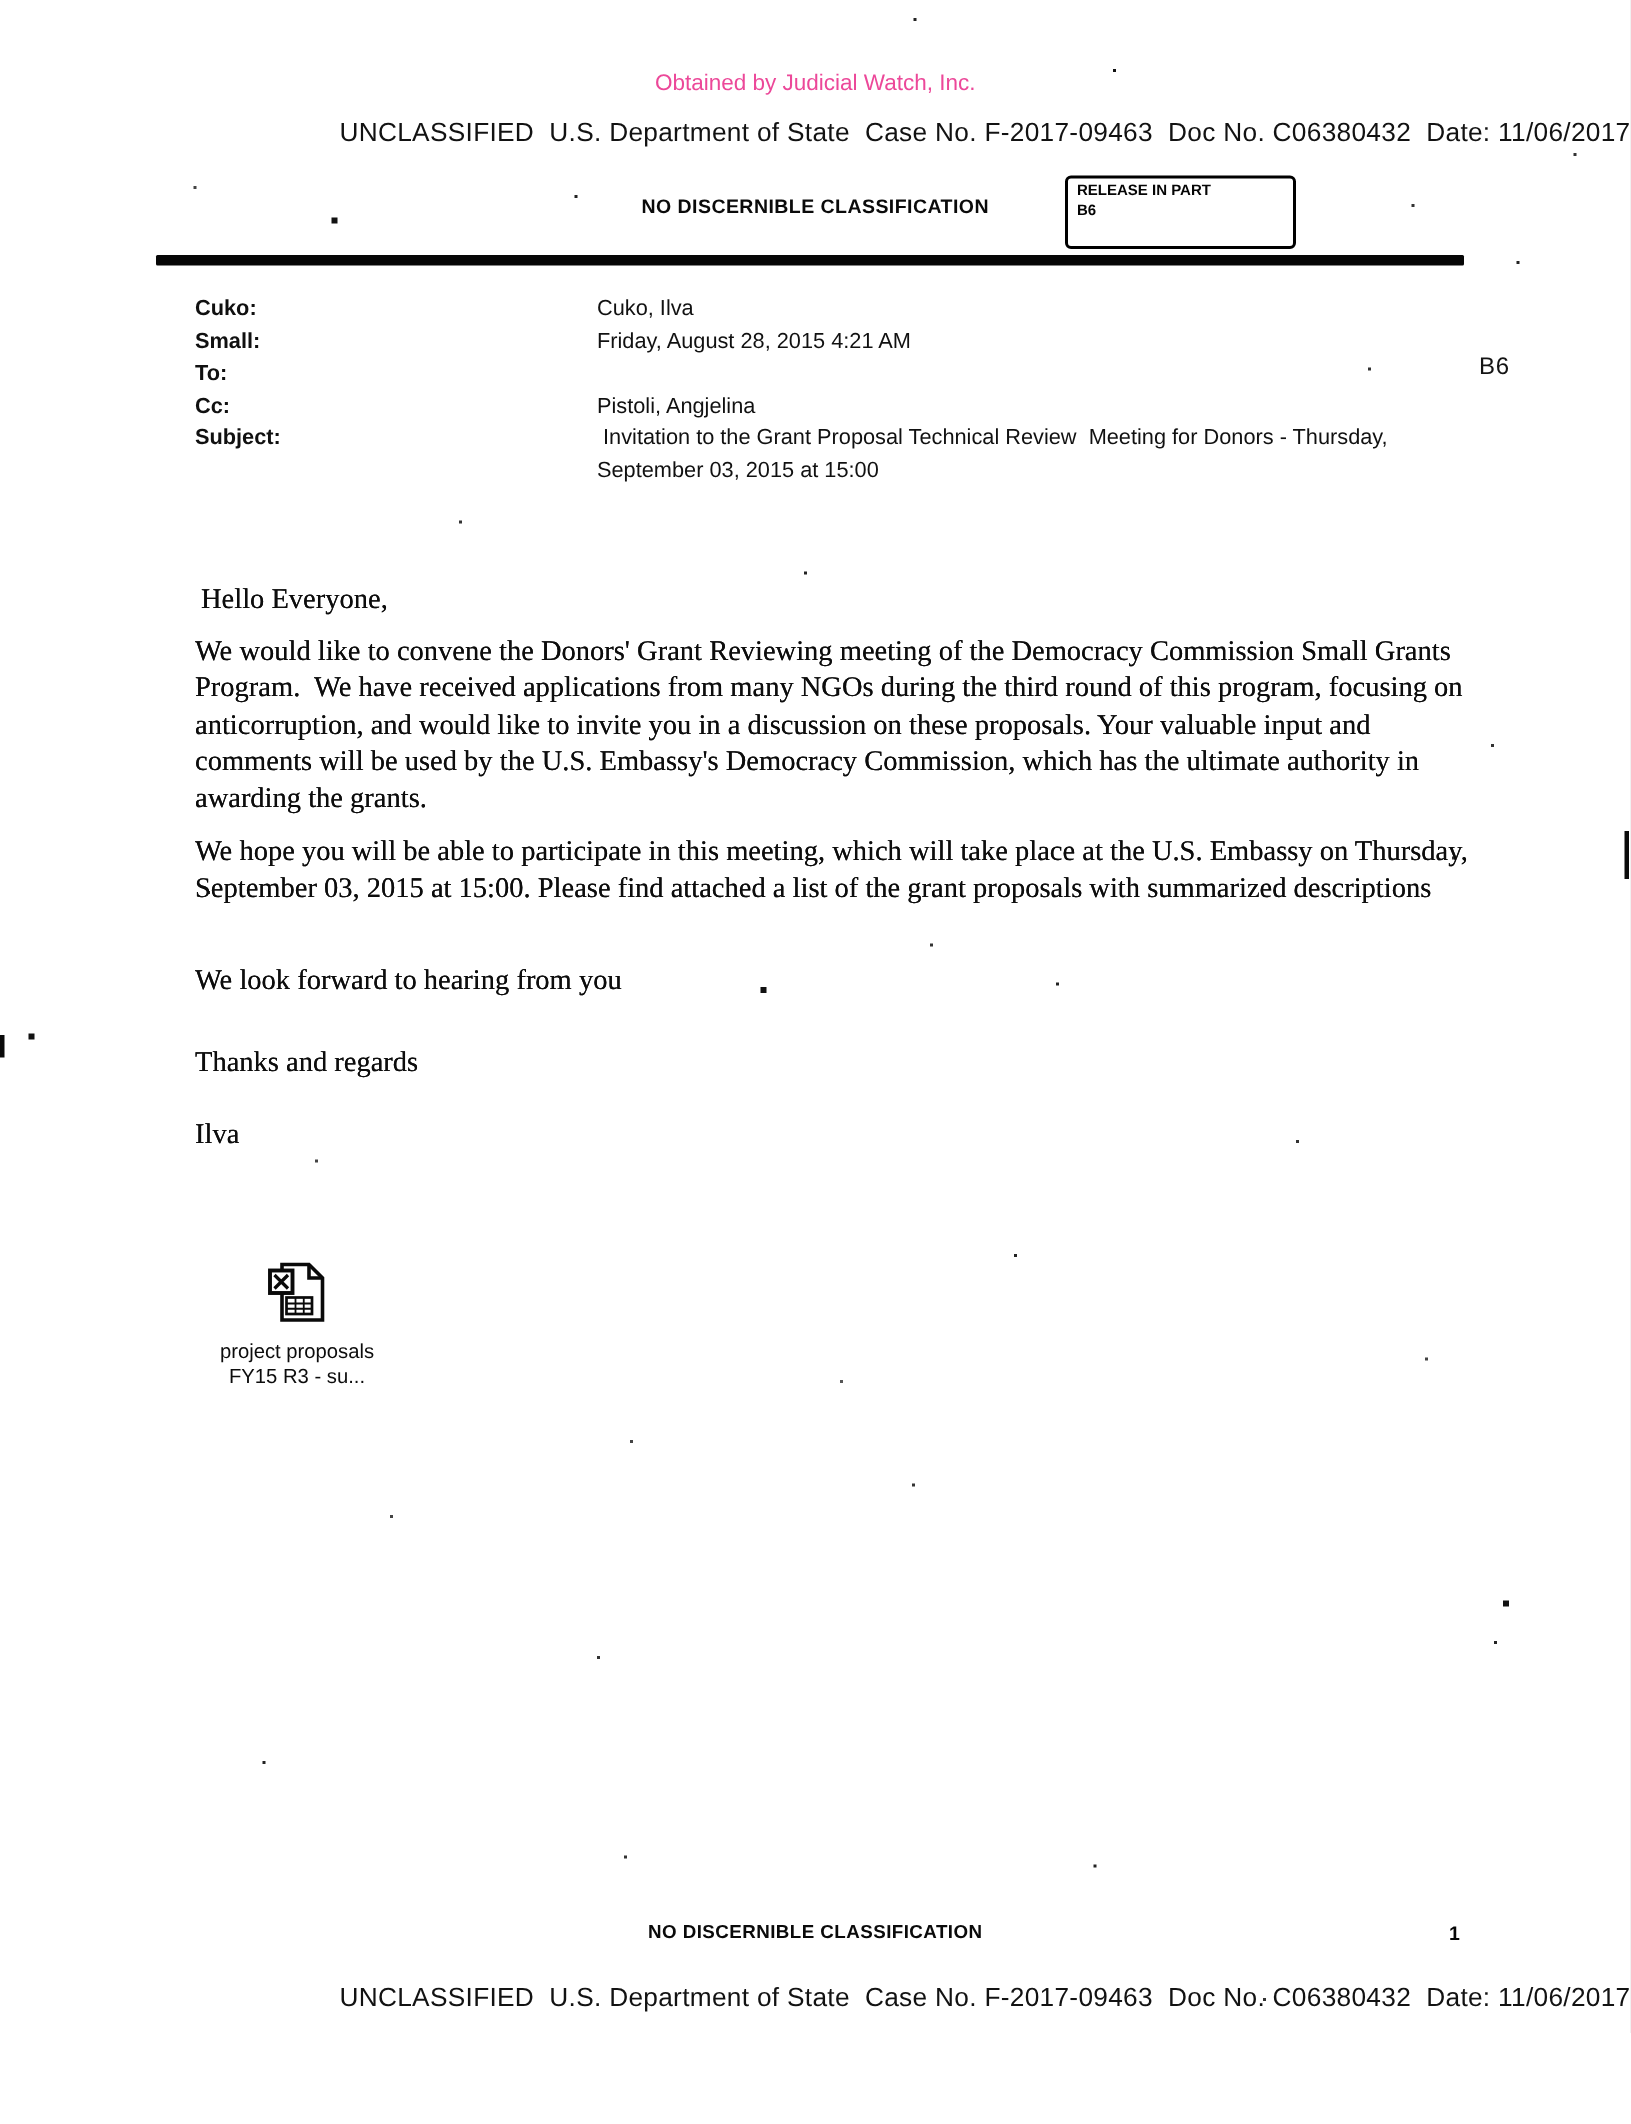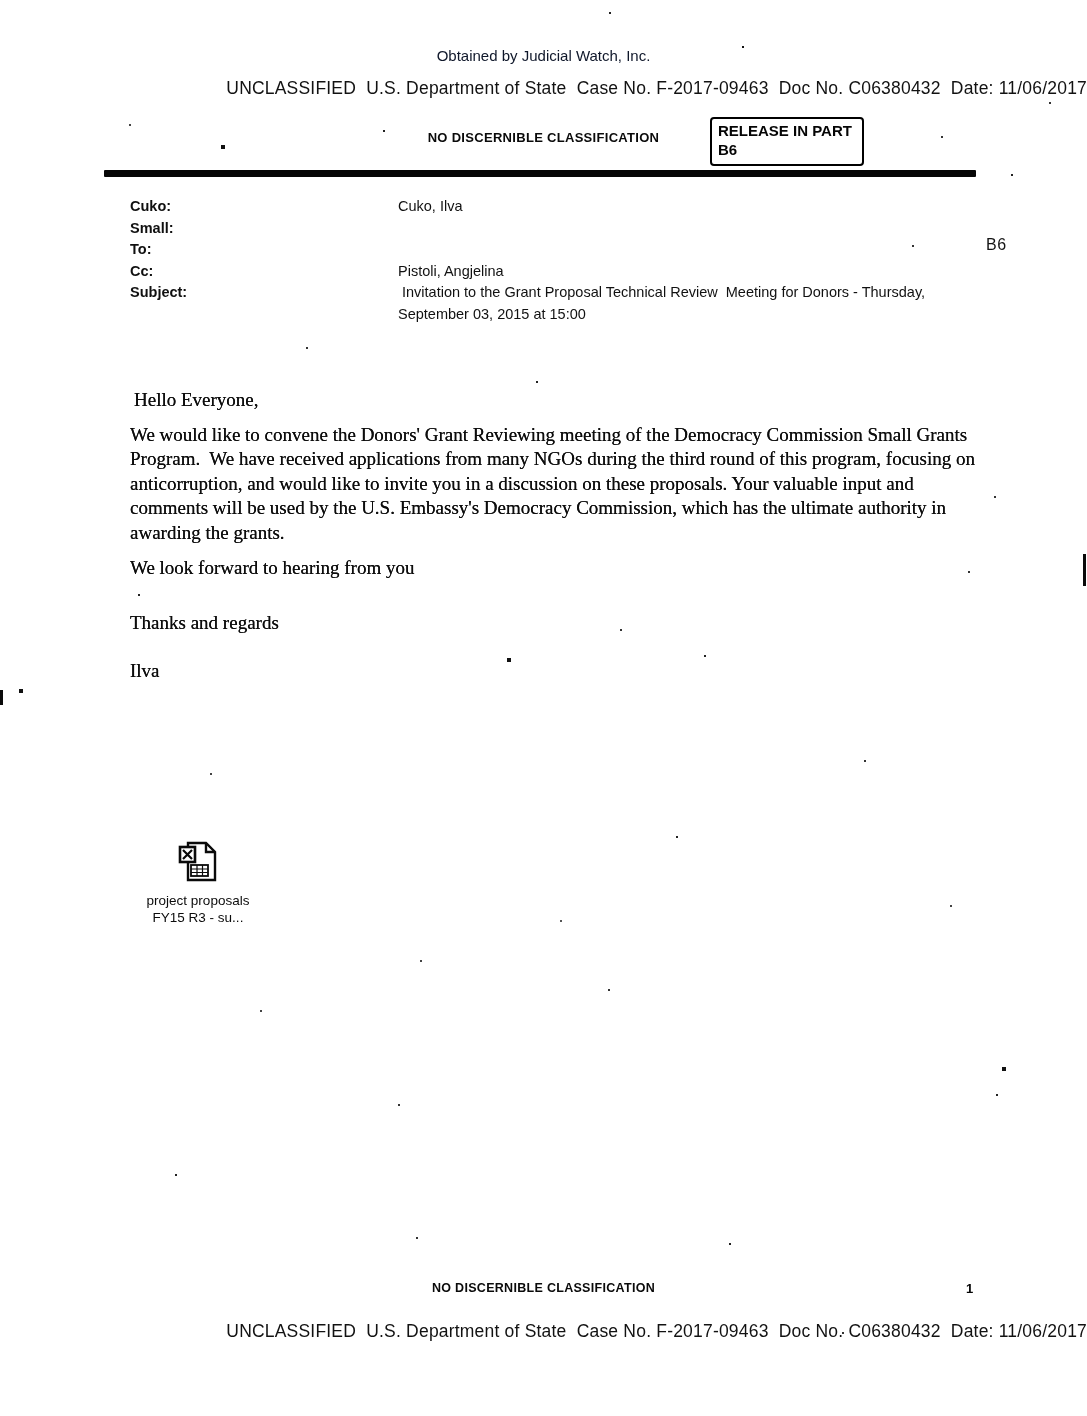--- a/index.html
+++ b/index.html
@@ -10,39 +10,39 @@
     margin:0 auto;
     overflow:hidden;
     color:#0b0b0b;
     font-family:"Liberation Sans", sans-serif;
   }
   [data-bind]{white-space:pre-wrap;}
 
   
   .watermark{
     position:absolute;top:47px;left:0;width:100%;
-    text-align:center;font-size:15px;color:#0f172a;
+    text-align:center;font-size:15px;color:#ec4899;
   }
   .class-line{
     position:absolute;left:0;width:100%;text-align:right;
     font-size:17.5px;letter-spacing:.2px;color:#121212;
   }
   .class-line.top{top:78px;}
   .class-line.bottom{top:1321px;}
   .nodiscern{
     position:absolute;left:0;width:100%;text-align:center;
     font-weight:bold;font-size:13px;letter-spacing:.3px;color:#0a0a0a;
   }
   .nodiscern.top{top:130px;}
   .nodiscern.bottom{top:1281px;font-size:12.5px;}
   .release-stamp{
     position:absolute;left:710px;top:117px;width:138px;
     border:2.5px solid #000;border-radius:4px;
-    padding:3px 6px 4px 6px;
-    font-weight:bold;font-size:15px;line-height:1.25;color:#050505;
+    padding:3px 6px 17px 6px;
+    font-weight:bold;font-size:10px;line-height:1.25;color:#050505;
     background:#fff;
   }
   .rule{
     position:absolute;left:104px;top:170px;width:872px;height:7px;
     background:#060606;border-radius:1px;
   }
 
   
   .headers{
     position:absolute;left:130px;top:196px;width:800px;
@@ -140,20 +140,21 @@
 
   <div class="rule"></div>
 
   <div class="headers">
     <div class="hrow">
       <span class="hlabel" data-bind="email.headers.from_label">Cuko:</span>
       <span class="hval" data-bind="email.headers.from">Cuko, Ilva</span>
     </div>
     <div class="hrow">
       <span class="hlabel" data-bind="email.headers.sent_label">Small:</span>
+      <span class="hval" data-bind="email.headers.sent">Friday, August 28, 2015 4:21 AM</span>
     </div>
     <div class="hrow">
       <span class="hlabel" data-bind="email.headers.to_label">To:</span>
     </div>
     <div class="hrow">
       <span class="hlabel" data-bind="email.headers.cc_label">Cc:</span>
       <span class="hval" data-bind="email.headers.cc">Pistoli, Angjelina</span>
     </div>
     <div class="hrow">
       <span class="hlabel" data-bind="email.headers.subject_label">Subject:</span>
@@ -162,20 +163,21 @@
         <span class="vline" data-bind="email.headers.subject_line2">September 03, 2015 at 15:00</span>
       </span>
     </div>
   </div>
 
   <div class="b6-margin" data-bind="email.headers.b6_marginal">B6</div>
 
   <div class="body">
     <p class="greeting" data-bind="email.body.greeting">Hello Everyone,</p>
     <p class="para1" data-bind="email.body.para1">We would like to convene the Donors' Grant Reviewing meeting of the Democracy Commission Small Grants Program.  We have received applications from many NGOs during the third round of this program, focusing on anticorruption, and would like to invite you in a discussion on these proposals. Your valuable input and comments will be used by the U.S. Embassy's Democracy Commission, which has the ultimate authority in awarding the grants.</p>
+    <p class="para2" data-bind="email.body.para2">We hope you will be able to participate in this meeting, which will take place at the U.S. Embassy on Thursday, September 03, 2015 at 15:00. Please find attached a list of the grant proposals with summarized descriptions</p>
     <p class="closing1" data-bind="email.body.closing1">We look forward to hearing from you</p>
     <p class="closing2" data-bind="email.body.closing2">Thanks and regards</p>
     <p class="signature" data-bind="email.body.signature">Ilva</p>
   </div>
 
   <div class="attachment">
     <svg class="att-icon" width="44" height="48" viewBox="0 0 44 48">
 
       <path d="M12 5 L30 5 L39 14 L39 42 L12 42 Z" fill="#ffffff" stroke="#0a0a0a" stroke-width="2.4"></path>
       <path d="M30 5 L30 14 L39 14" fill="none" stroke="#0a0a0a" stroke-width="2.4"></path>

